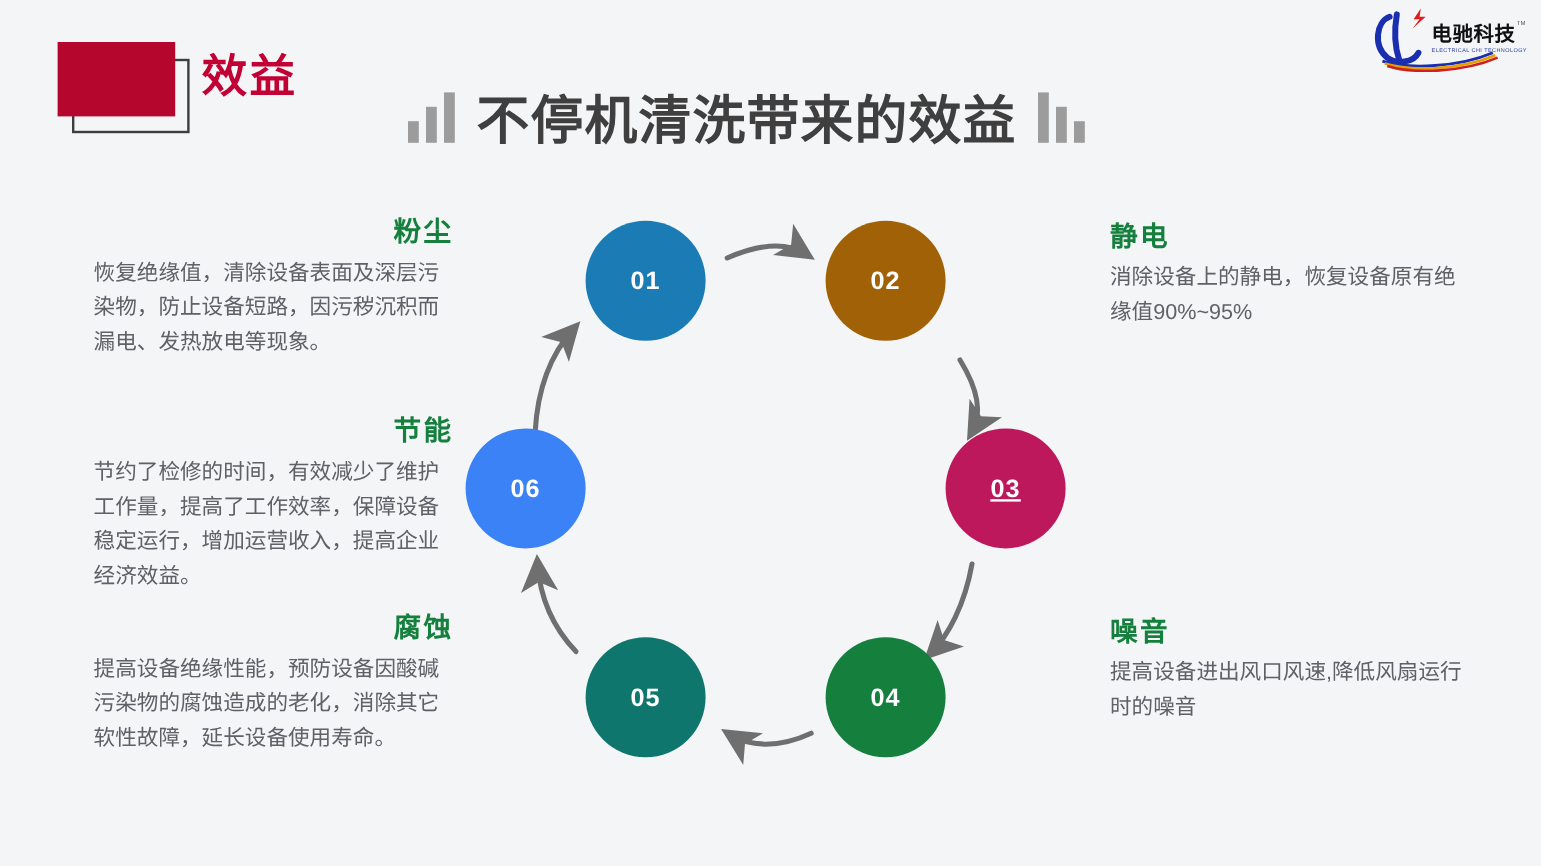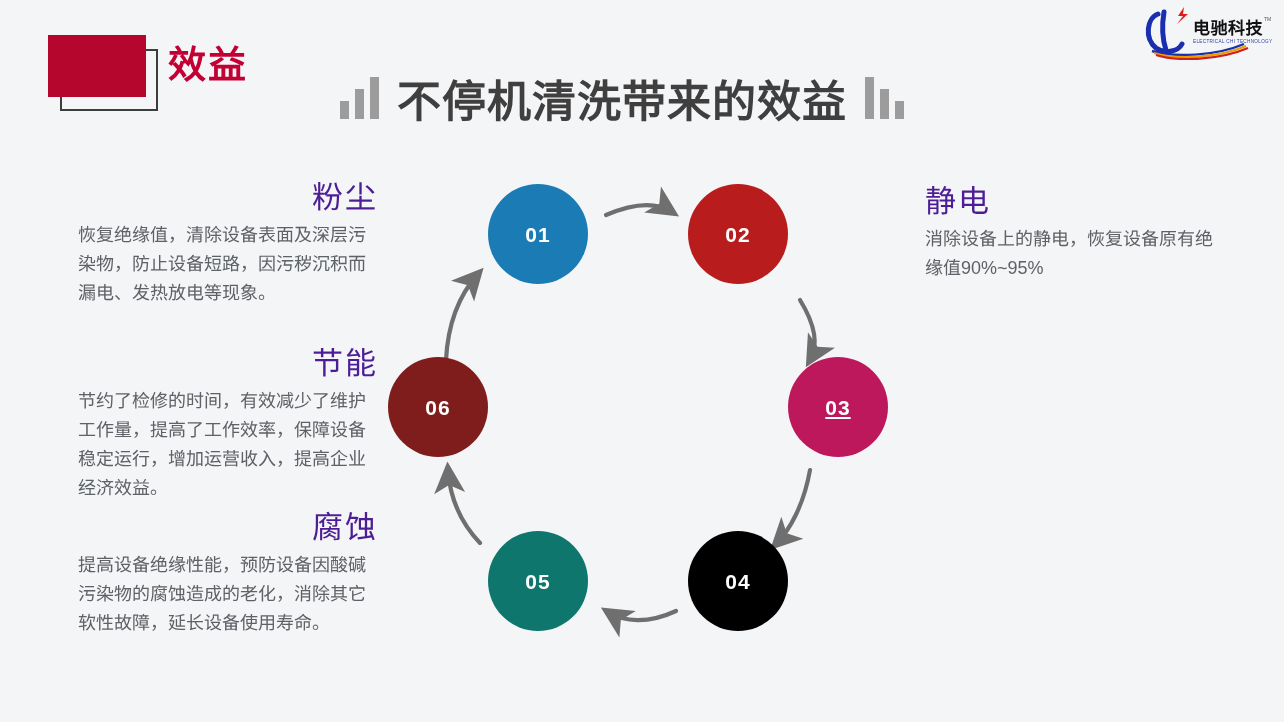--- a/index.html
+++ b/index.html
@@ -135,23 +135,23 @@
   .node-02 { width: 100px; height: 100px; left: 308px; top: 14px;  background: #3aa3e0; }
   .node-03 { width: 100px; height: 100px; left: 408px; top: 187px; background: #17a3ac; }
   .node-04 { width: 100px; height: 100px; left: 308px; top: 361px; background: #5da34f; }
   .node-05 { width: 100px; height: 100px; left: 108px; top: 361px; background: #97c155; }
   .node-06 { width: 100px; height: 100px; left: 8px;   top: 187px; background: #fbb900; }
 
   
   .block { position: absolute; width: 300px; }
   .block h3 {
     margin: 0 0 8px 0;
-    font-size: 31px;
-    font-weight: normal;
-    color: #4c1d95;
+    font-size: 23px;
+    font-weight: bold;
+    color: #15803d;
     letter-spacing: 2px;
     line-height: 1;
   }
   .block p {
     margin: 0;
     font-size: 18px;
     color: #5e6166;
     line-height: 1.62;
   }
   .block.left { text-align: right; left: 78px; }
@@ -221,25 +221,25 @@
         <path d="M226 45 C256 32, 278 33, 292 42"></path>
         <path d="M420 130 C436 156, 438 176, 430 190"></path>
         <path d="M430 300 C424 334, 410 360, 396 374"></path>
         <path d="M296 441 C268 454, 244 452, 228 442"></path>
         <path d="M100 373 C80 352, 70 328, 68 300"></path>
         <path d="M66 190 C68 152, 80 124, 98 104"></path>
       </g>
     </svg>
 
     <div class="node node-01" style="background: rgb(27, 123, 181);">01</div>
-    <div class="node node-02" style="background: #b91c1c;">02</div>
+    <div class="node node-02" style="background: #a16207;">02</div>
     <div class="node node-03" style="background: #be185d; text-decoration: underline;">03</div>
-    <div class="node node-04" style="background: #000000;">04</div>
+    <div class="node node-04" style="background: #15803d;">04</div>
     <div class="node node-05" style="background: #0f766e;">05</div>
-    <div class="node node-06" style="background: #7f1d1d;">06</div>
+    <div class="node node-06" style="background: #3b82f6;">06</div>
   </div>
 
   <div class="block left blk-dust">
     <h3>粉尘</h3>
     <p>恢复绝缘值，清除设备表面及深层污染物，防止设备短路，因污秽沉积而漏电、发热放电等现象。</p>
   </div>
 
   <div class="block left blk-energy">
     <h3>节能</h3>
     <p>节约了检修的时间，有效减少了维护工作量，提高了工作效率，保障设备稳定运行，增加运营收入，提高企业经济效益。</p>
@@ -249,14 +249,18 @@
     <h3>腐蚀</h3>
     <p>提高设备绝缘性能，预防设备因酸碱污染物的腐蚀造成的老化，消除其它软性故障，延长设备使用寿命。</p>
   </div>
 
   <div class="block right blk-static">
     <h3>静电</h3>
     <p>消除设备上的静电，恢复设备原有绝缘值90%~95%</p>
   </div>
 
 
+  <div class="block right blk-noise">
+    <h3>噪音</h3>
+    <p>提高设备进出风口风速,降低风扇运行时的噪音</p>
+  </div>
 
 </div>
 
 </body></html>

